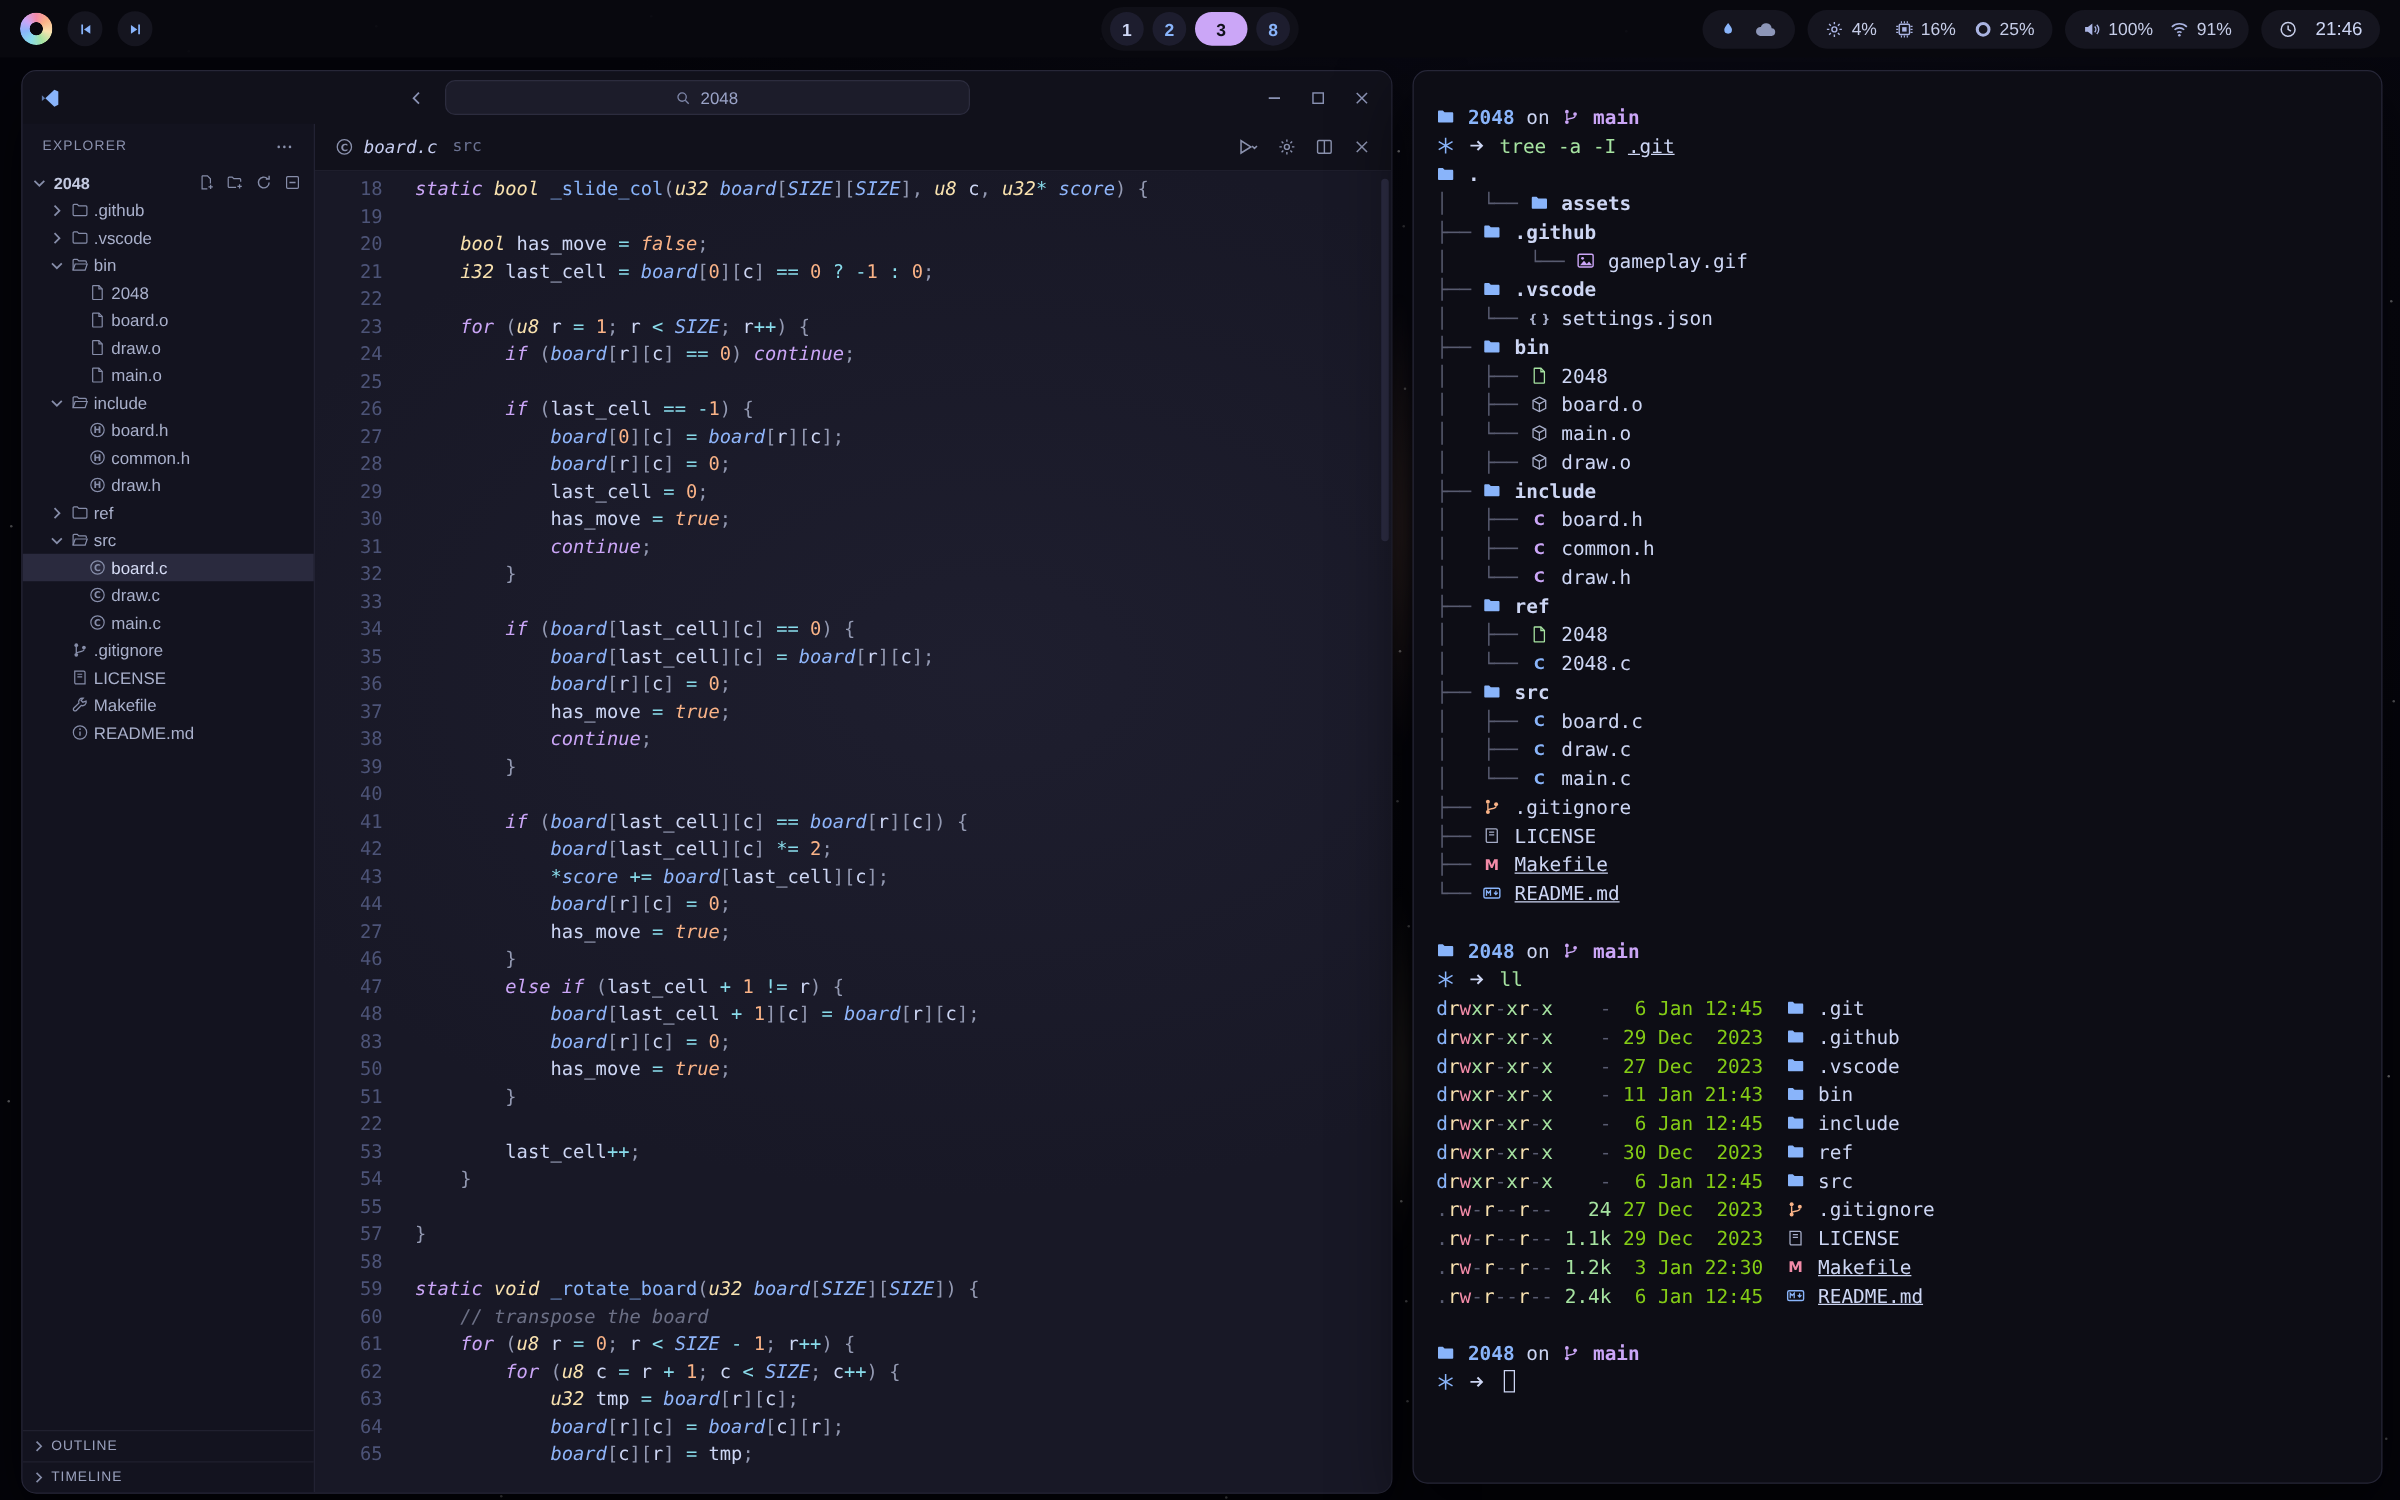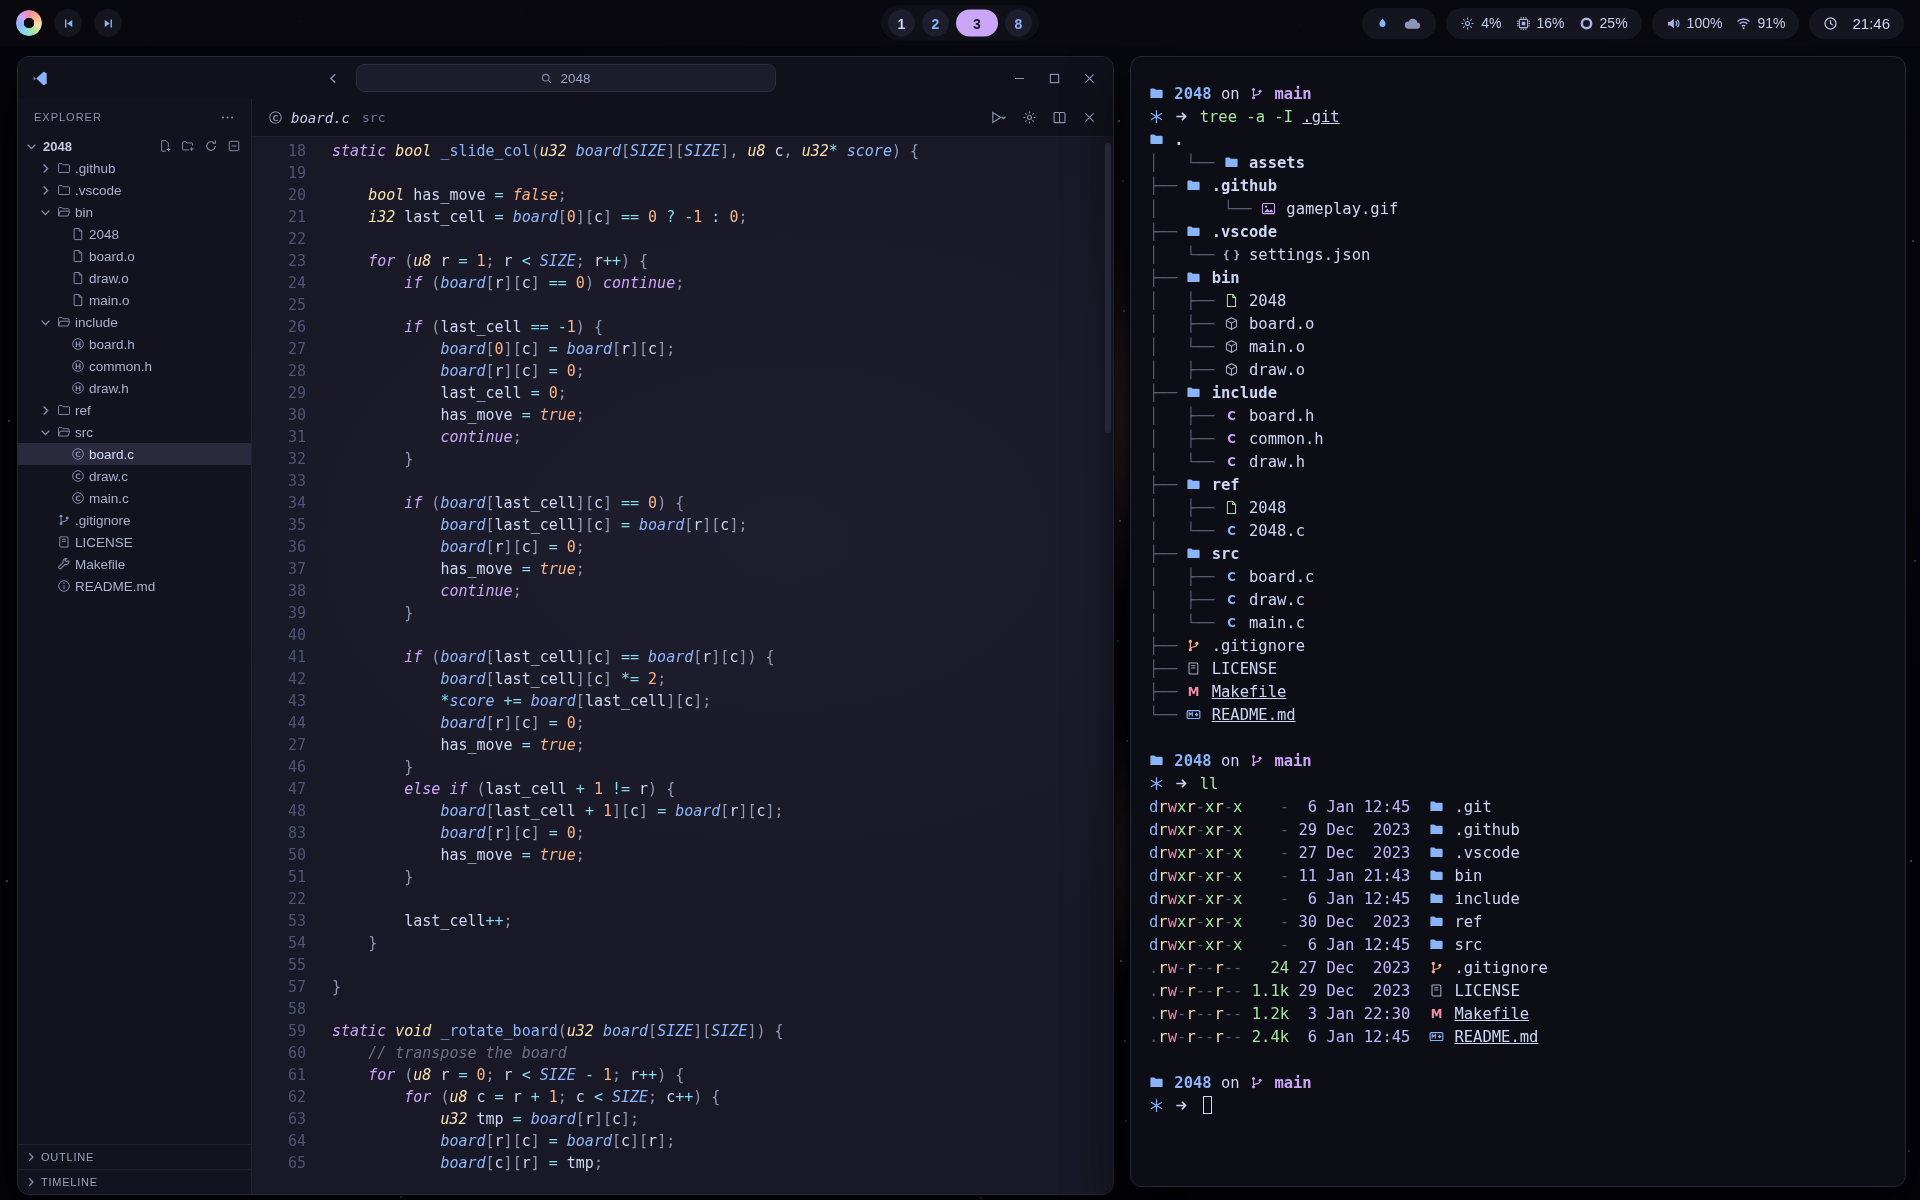--- a/index.html
+++ b/index.html
@@ -102,21 +102,21 @@
   .t-on{color:#cdd6f4}
   .t-branch{color:#cba6f7;font-weight:bold}
   .t-arrow{color:#cdd6f4;display:inline-block;width:16px;height:15px;vertical-align:-2px}
   .t-arrow svg{width:15px;height:15px}
   .t-cmd{color:#a6e3a1}
   .t-arg{color:#cdd6f4}
   .t-u{text-decoration:underline}
   .t-pre{color:#585b70}
   .t-name{color:#cdd6f4}
   .t-b{font-weight:bold}
-  .t-date{color:#c4b5fd}
+  .t-date{color:#84cc16}
   .t-cursor{display:inline-block;width:9px;height:18px;border:1.5px solid #cdd6f4;vertical-align:-3px;margin-left:3px}
 </style>
 </head>
 <body>
 
 <div class="desktop">
   <div class="stars"></div>
   <div class="wisp w1"></div>
   <div class="wisp w2"></div>
 

